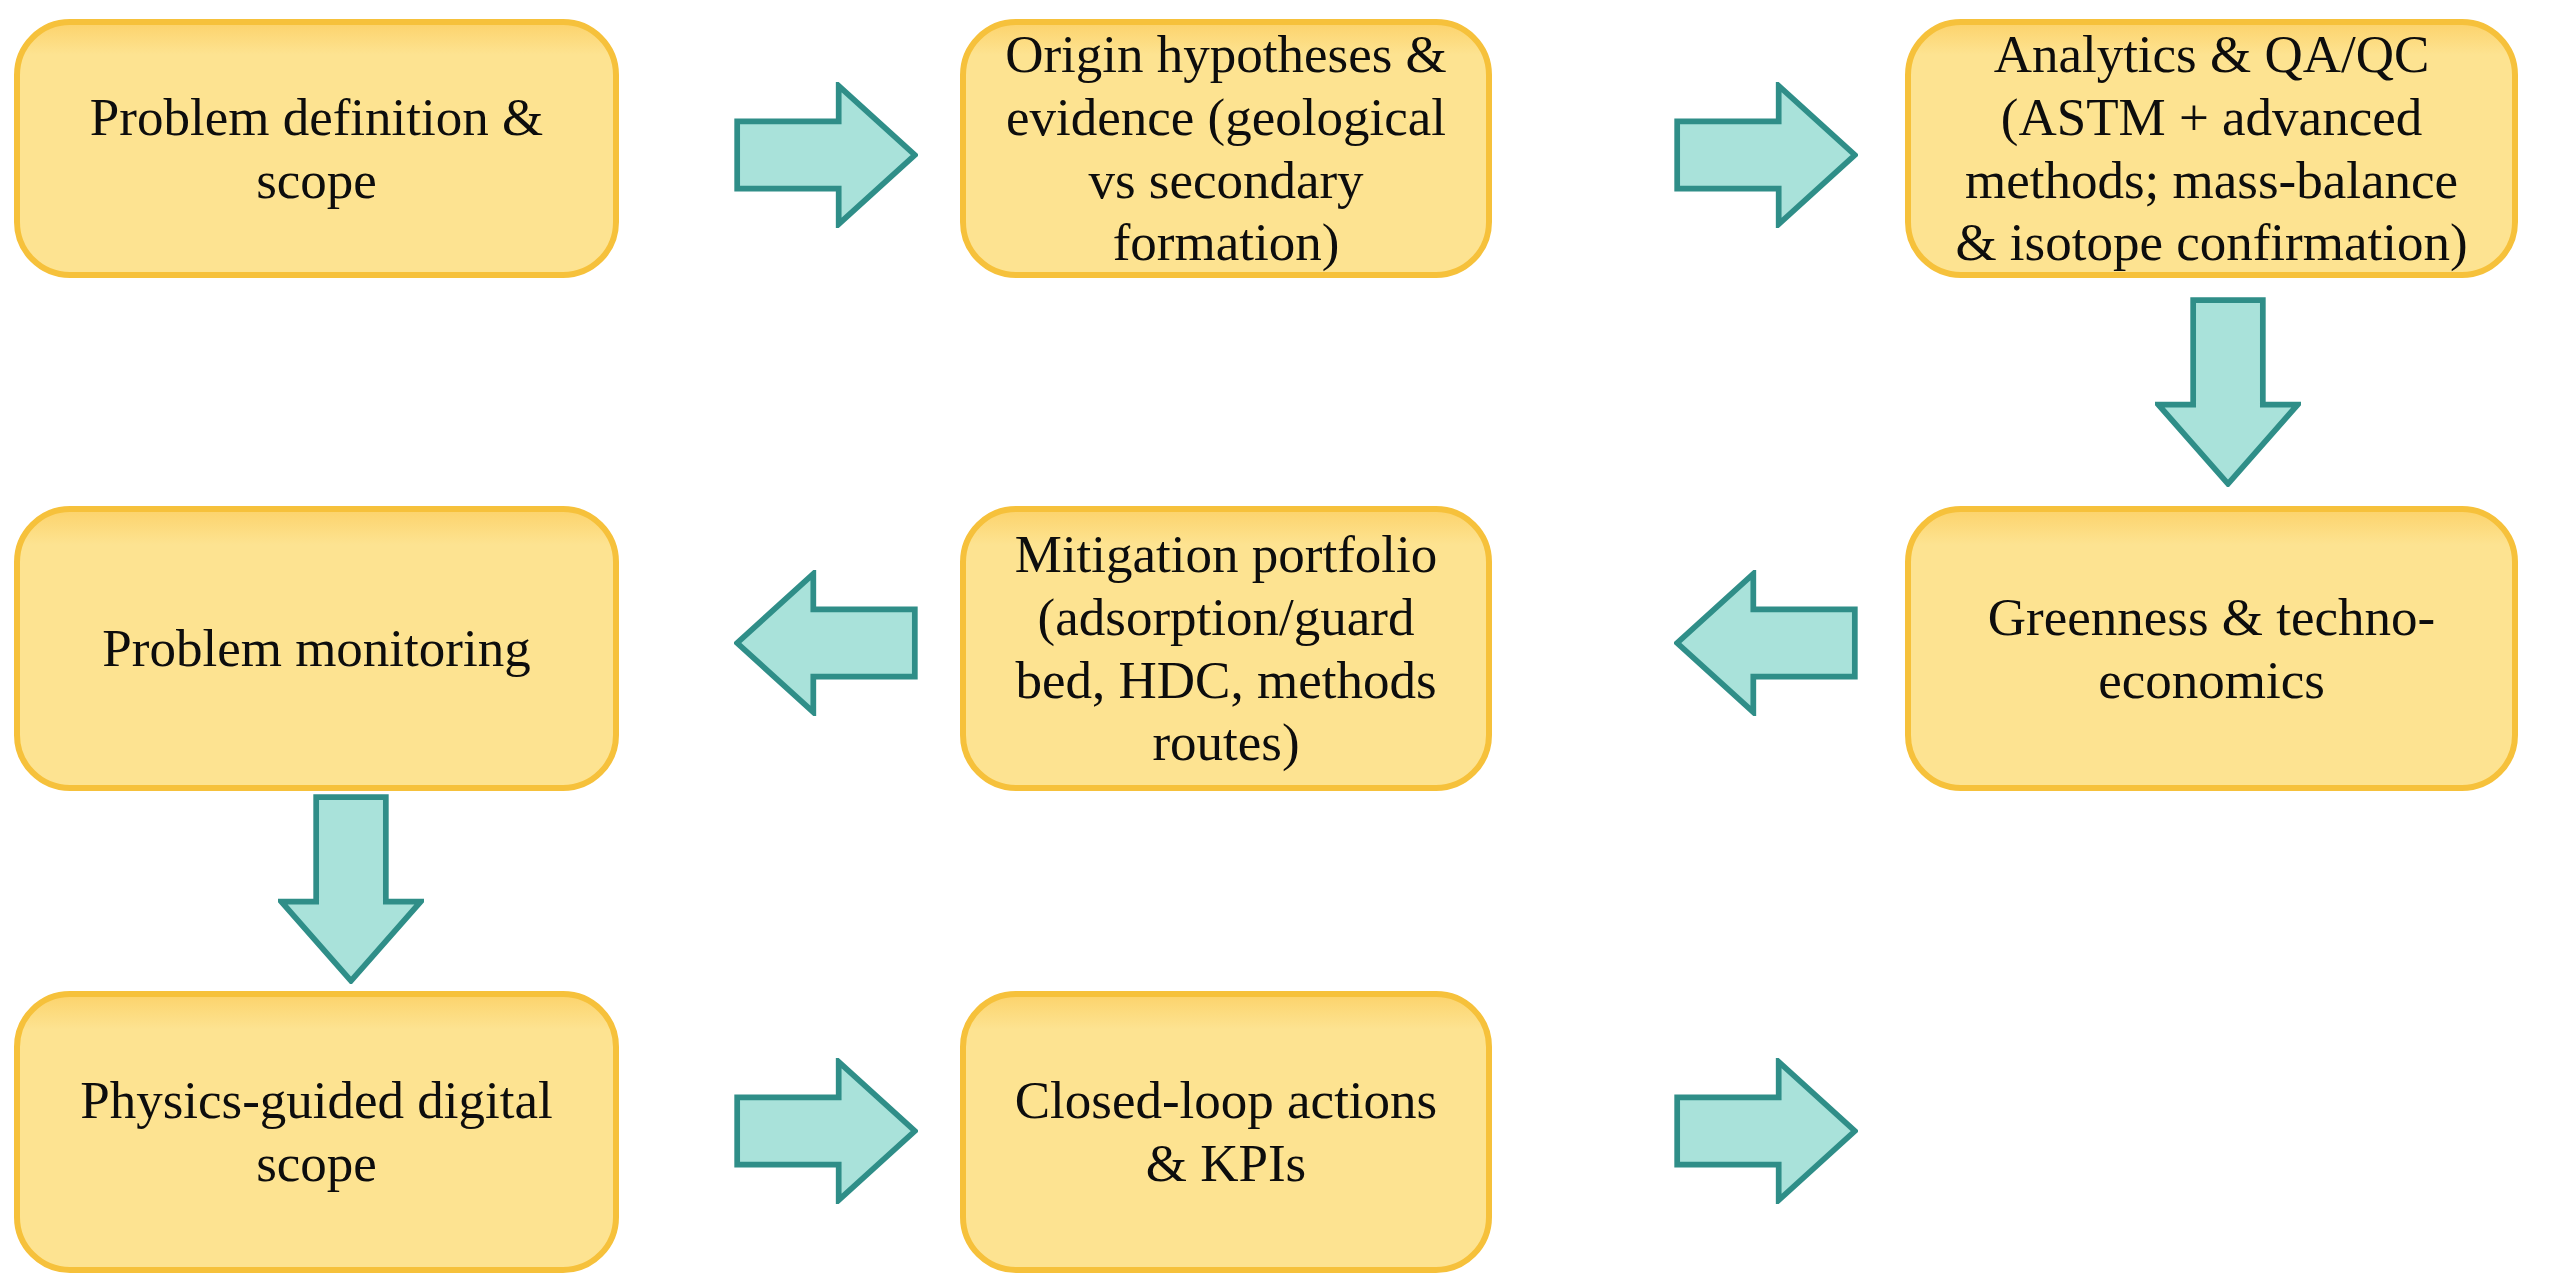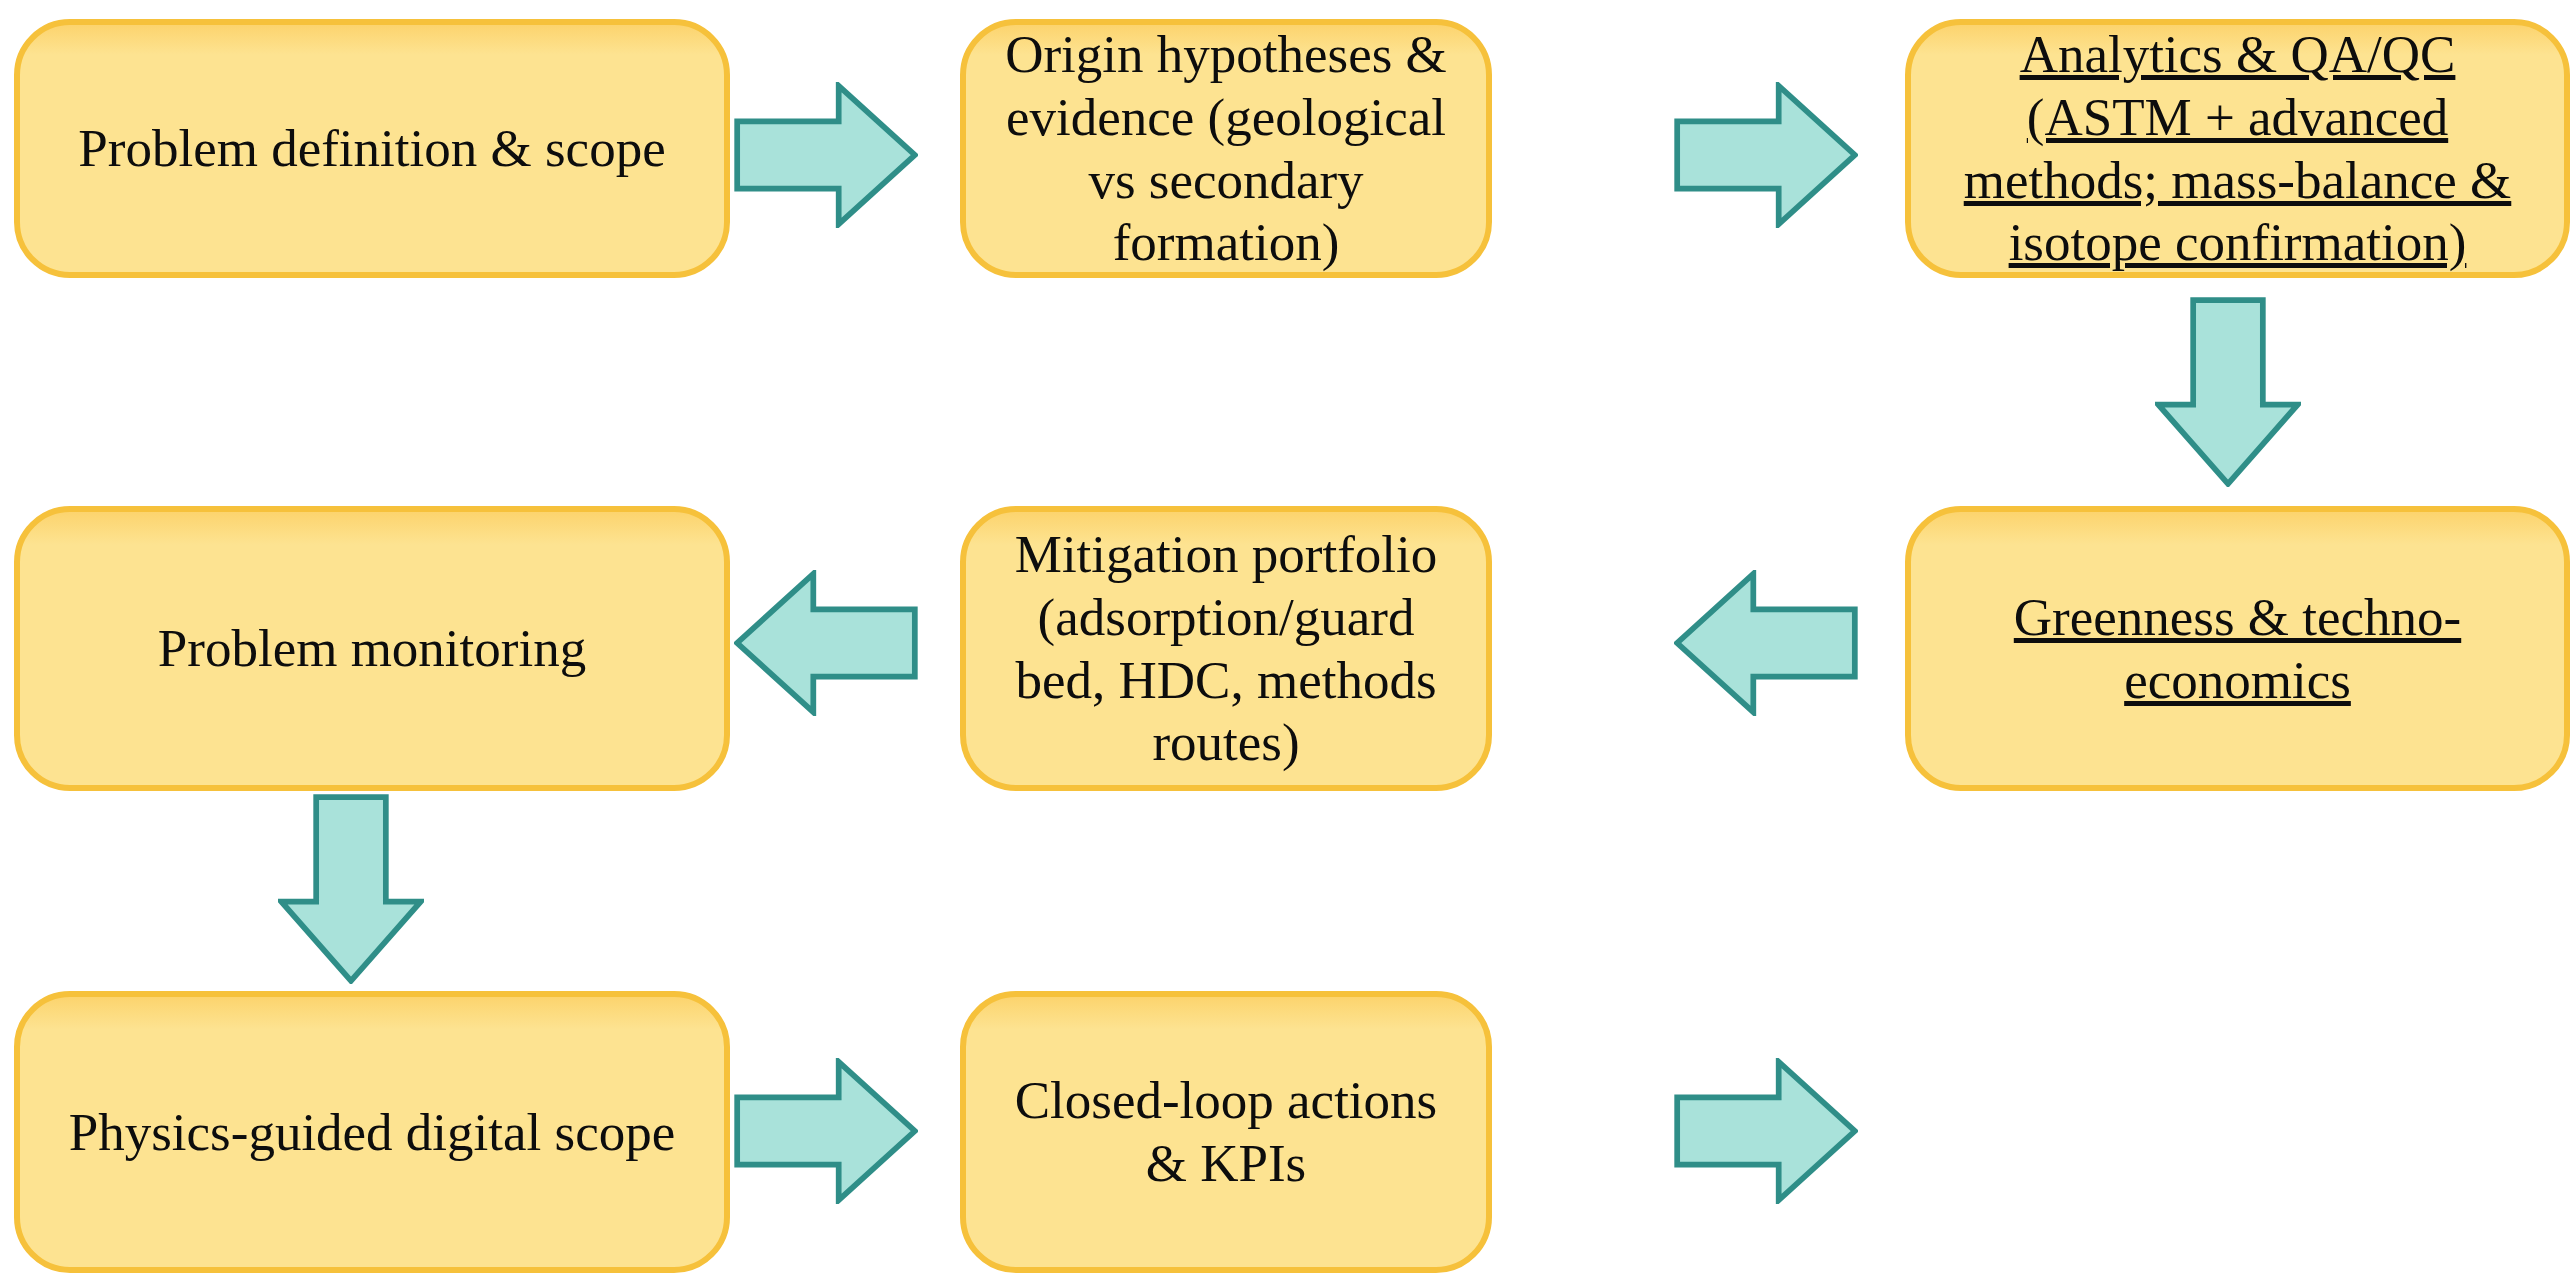--- a/index.html
+++ b/index.html
@@ -20,23 +20,23 @@
     display:flex;
     align-items:center;
     justify-content:center;
     text-align:center;
     padding:12.7px 28.5px;
     color:var(--text,#0d0d0d);
     font-size:53px;
     line-height:1.18;
   }
   
-  .c1{left:14px;  width:716px;}
+  .c1{left:14px;  width:605px;}
   .c2{left:960px;width:532px;}
-  .c3{left:1905px;width:665px;text-decoration:underline;}
+  .c3{left:1905px;width:613px;}
   
   .r1{top:19px;  height:259px;}
   .r2{top:506px; height:285px;}
   .r3{top:991px;height:282px;}
   .arrow{position:absolute;}
   .arrow polygon{
     fill:var(--arrow-fill,#a9e2da);
     stroke:var(--arrow-border,#2f8e88);
     stroke-width:9;
     stroke-linejoin:miter;

